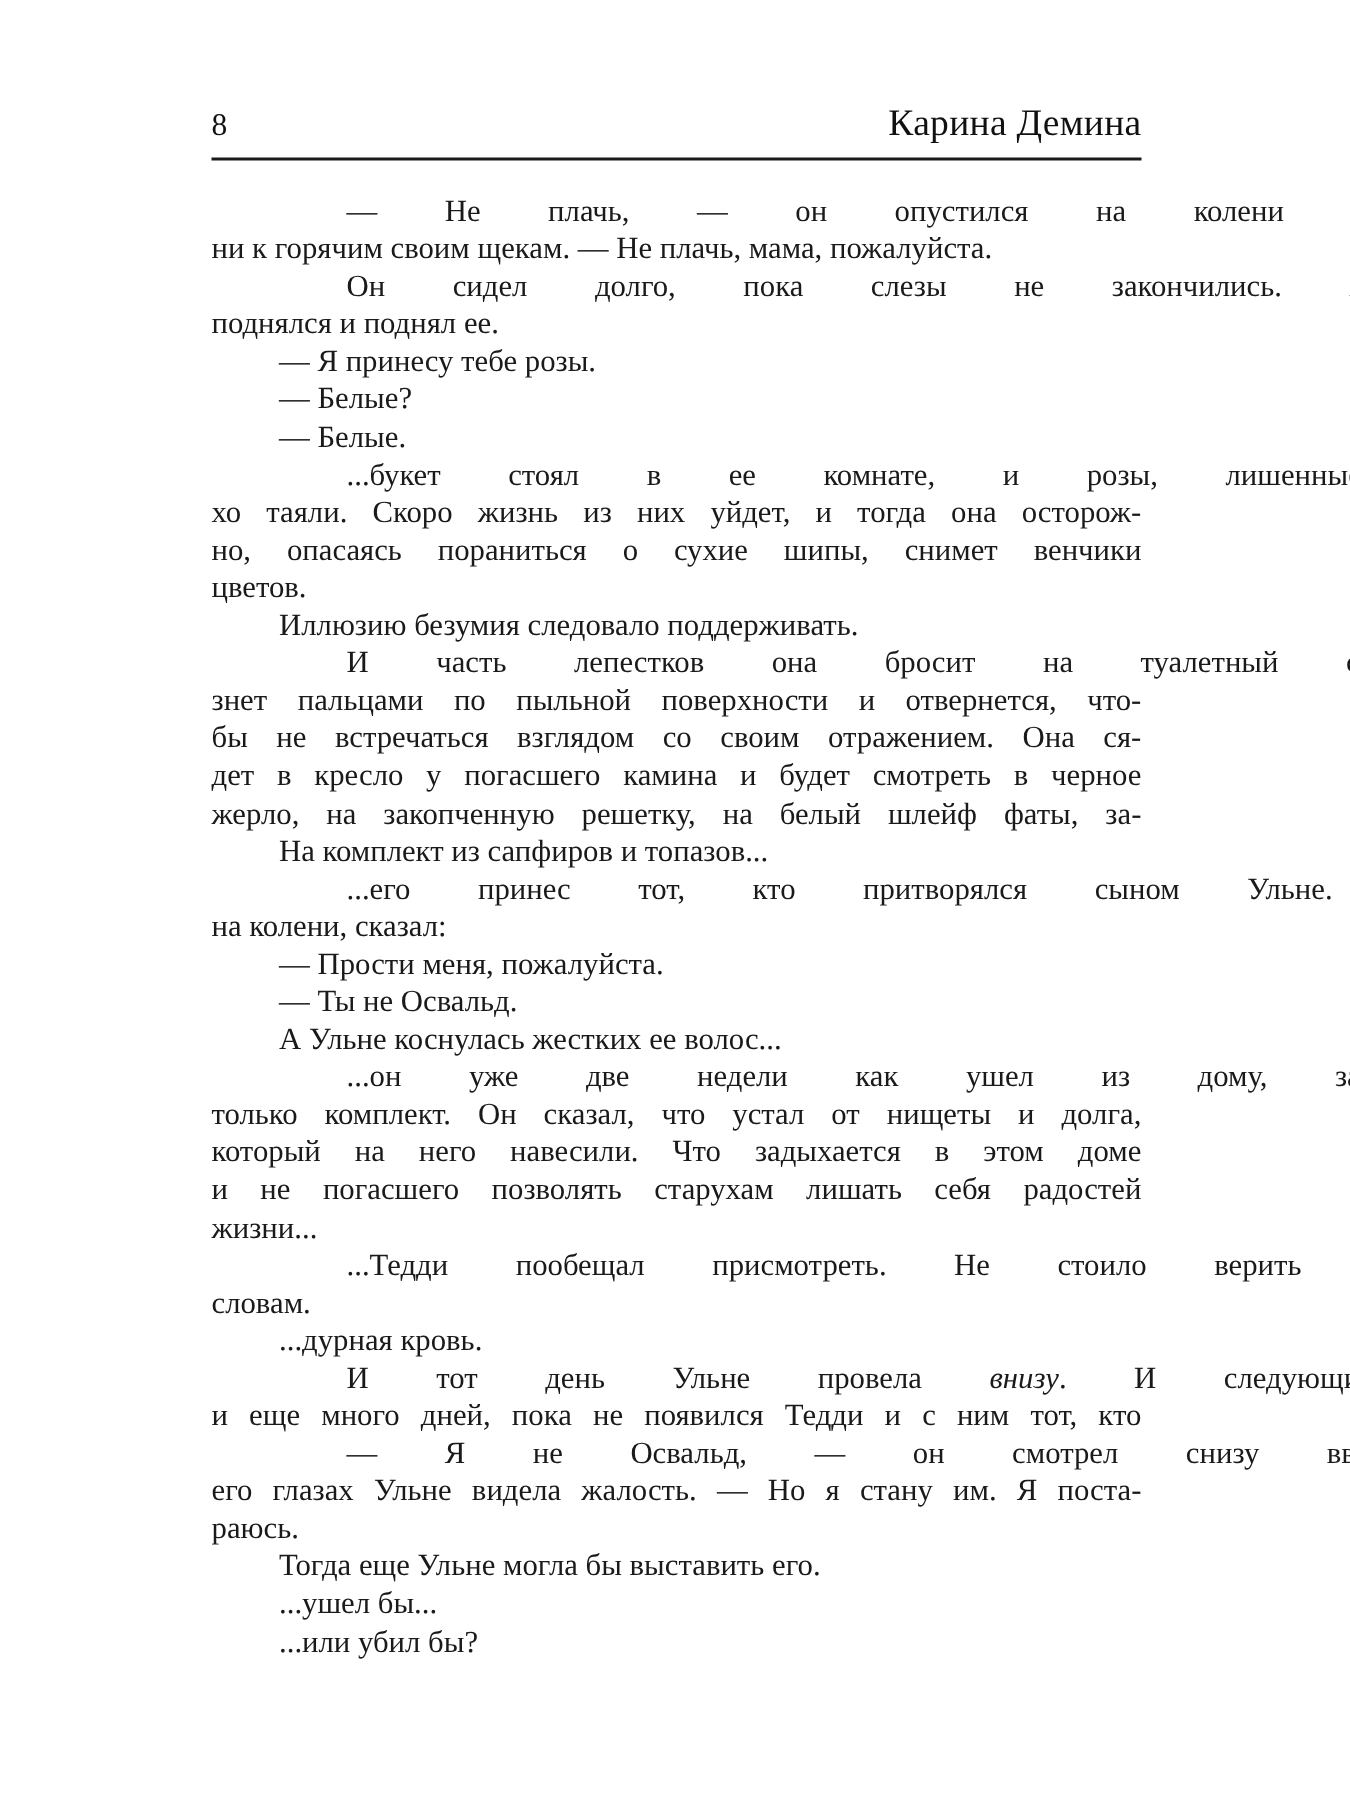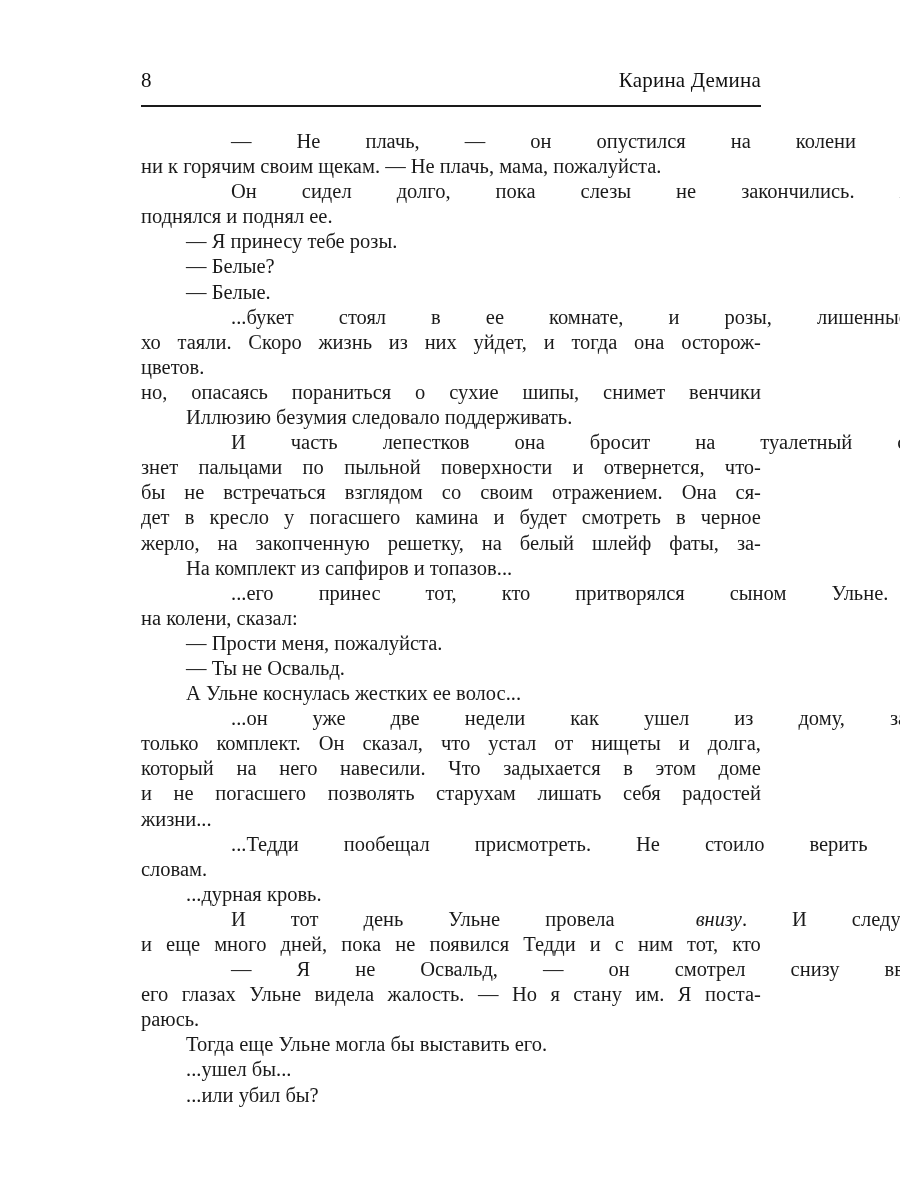--- a/index.html
+++ b/index.html
@@ -27,21 +27,21 @@
     align-items: baseline;
     justify-content: space-between;
   }
   .folio {
     font-size: 21px;
     line-height: 1;
     color: #111111;
     letter-spacing: 0.2px;
   }
   .book-author {
-    font-size: 21px;
+    font-size: 25px;
     line-height: 1;
     color: #111111;
     letter-spacing: 0.2px;
   }
   .head-rule {
     position: absolute;
     left: 141px;
     top: 105px;
     width: 620px;
     height: 2px;
@@ -78,21 +78,20 @@
   }
   .line.indent {
     text-indent: 45px;
   }
   .line.just.indent {
     padding-left: 45px;
     width: 575px;
   }
   .ital {
     font-style: italic;
-    margin-left: 36px;
   }
 </style>
 </head>
 <body>
 
 <div class="page">
 
   <div class="running-head">
     <span class="folio">8</span>
     <span class="book-author">Карина Демина</span>
@@ -153,31 +152,31 @@
           <span>Скоро</span>
           <span>жизнь</span>
           <span>из</span>
           <span>них</span>
           <span>уйдет,</span>
           <span>и</span>
           <span>тогда</span>
           <span>она</span>
           <span>осторож-</span>
         </div>
-        <div class="line">цветов.</div>
         <div class="line just">
           <span>но,</span>
           <span>опасаясь</span>
           <span>пораниться</span>
           <span>о</span>
           <span>сухие</span>
           <span>шипы,</span>
           <span>снимет</span>
           <span>венчики</span>
         </div>
+        <div class="line">цветов.</div>
       </div>
       <div class="para">
         <div class="line indent">Иллюзию безумия следовало поддерживать.</div>
       </div>
       <div class="para">
         <div class="line just indent">
           <span>И</span>
           <span>часть</span>
           <span>лепестков</span>
           <span>она</span>

